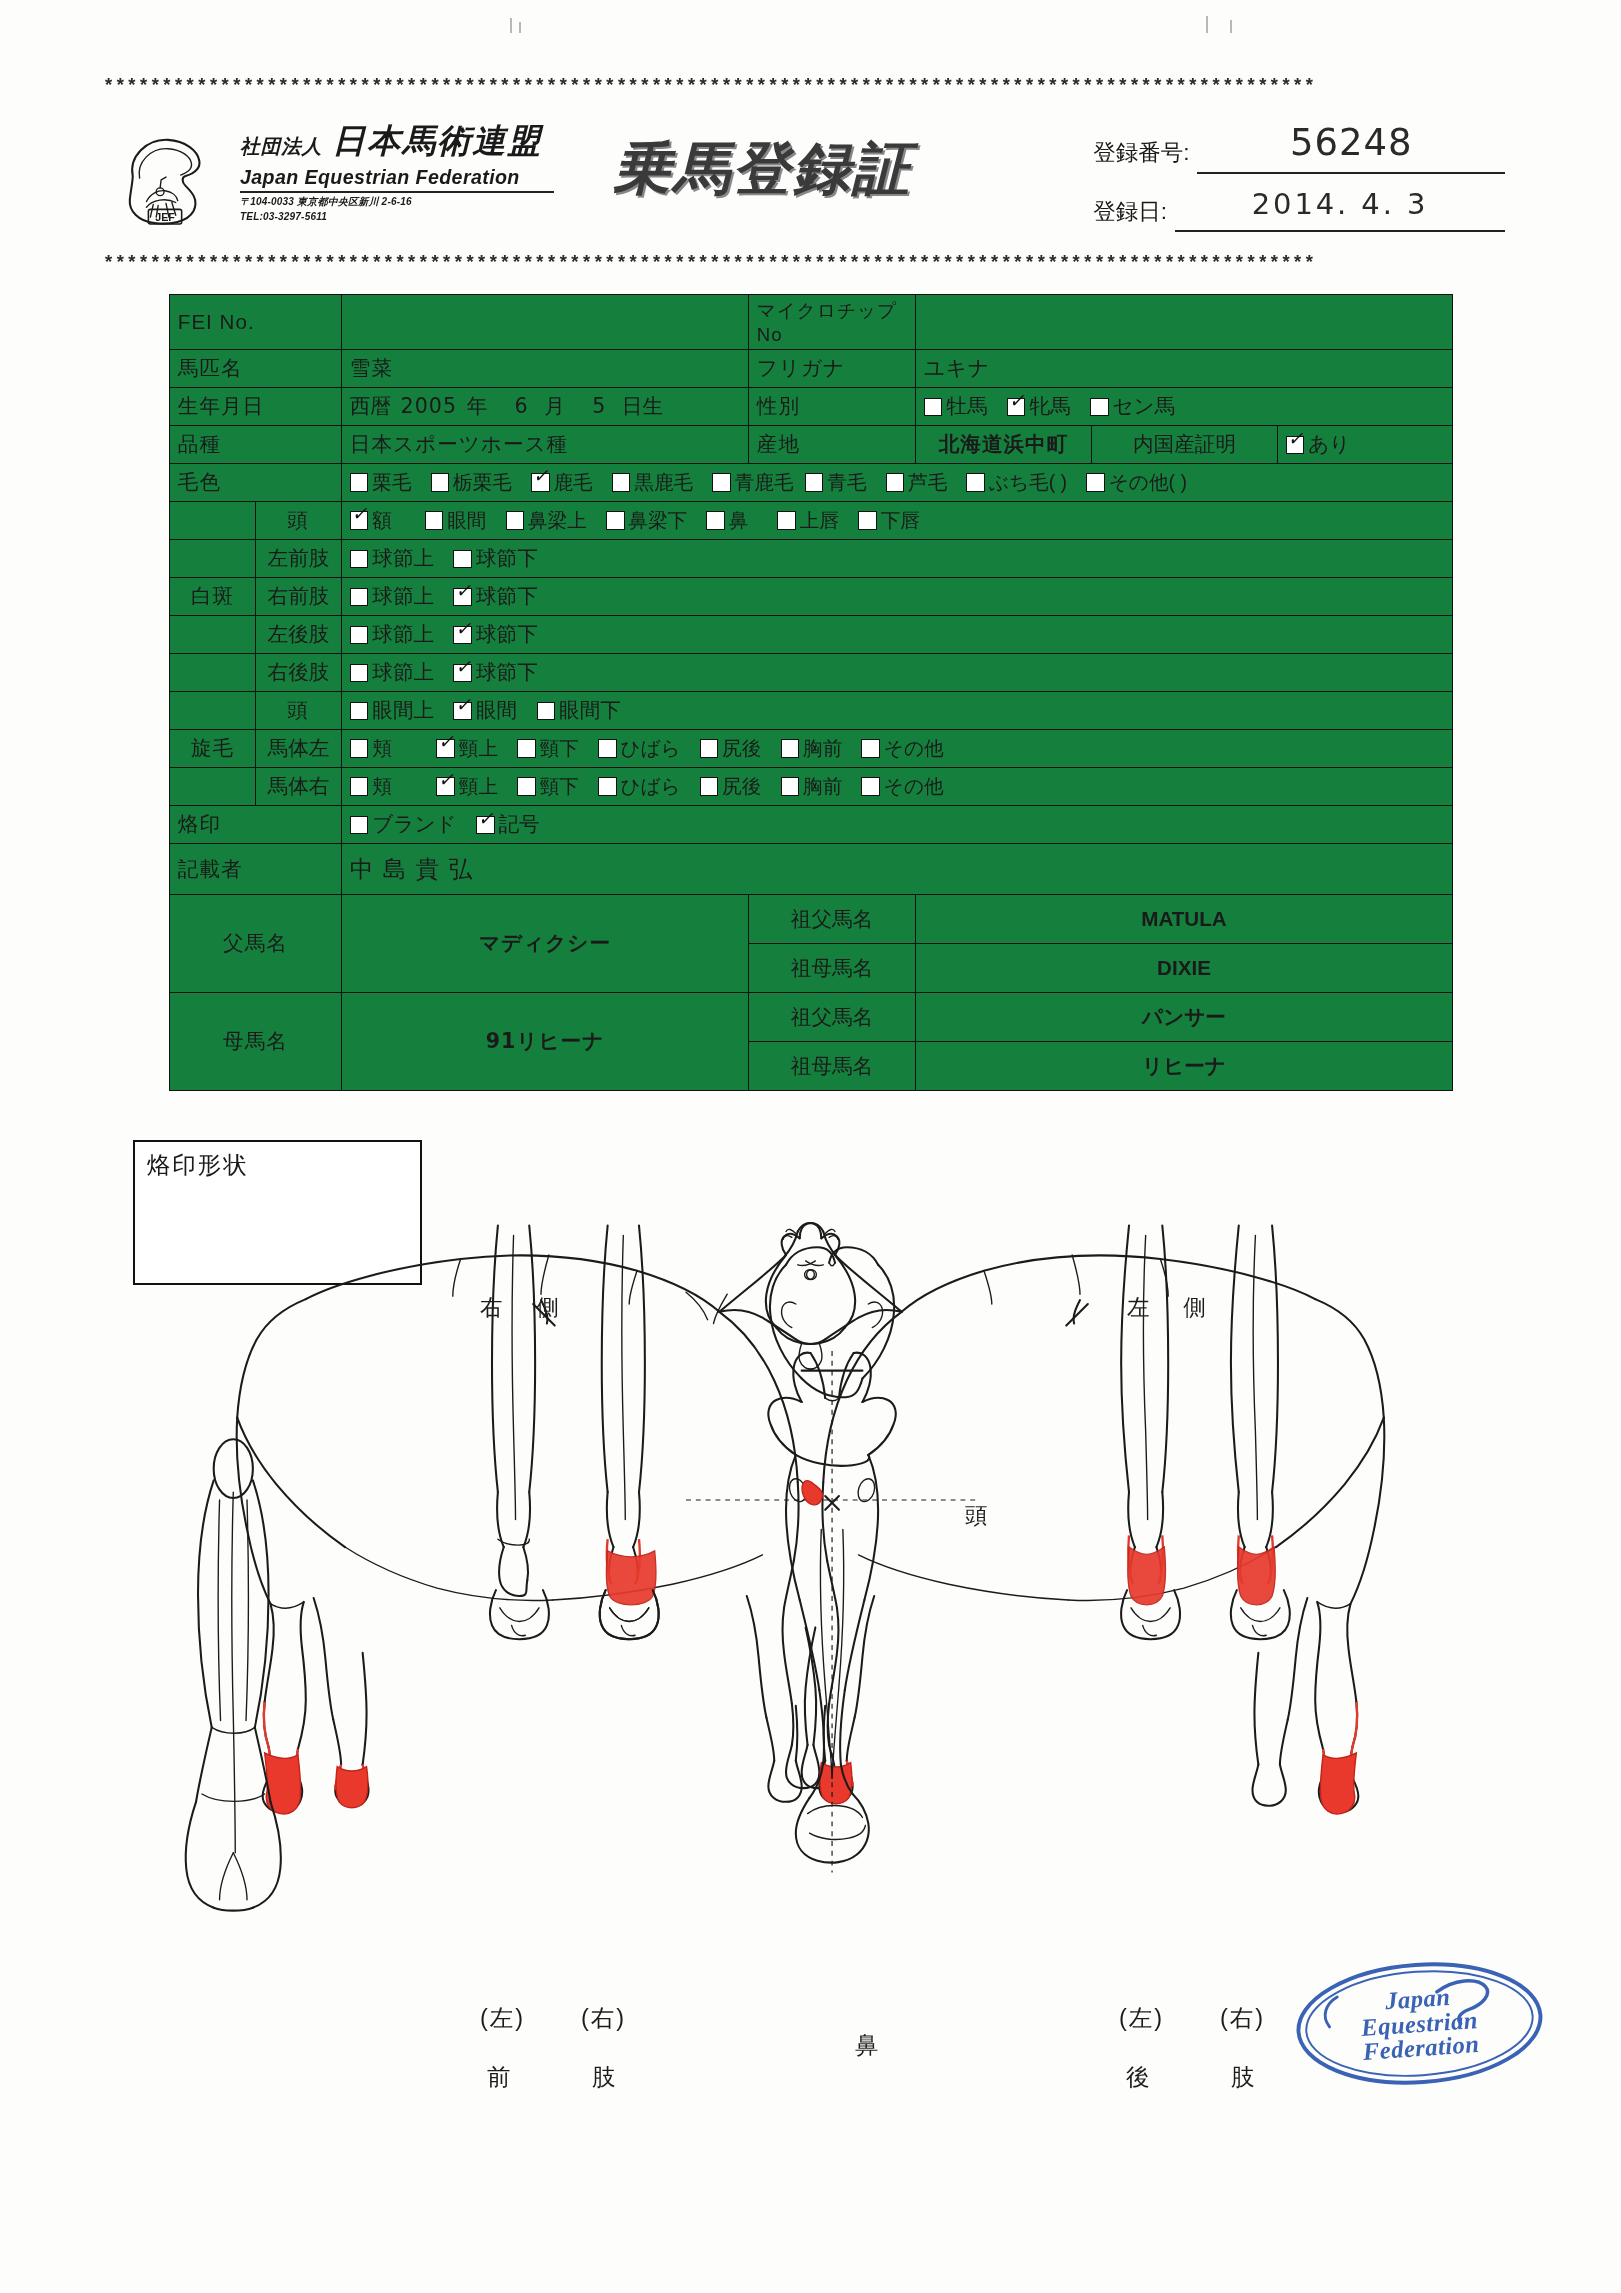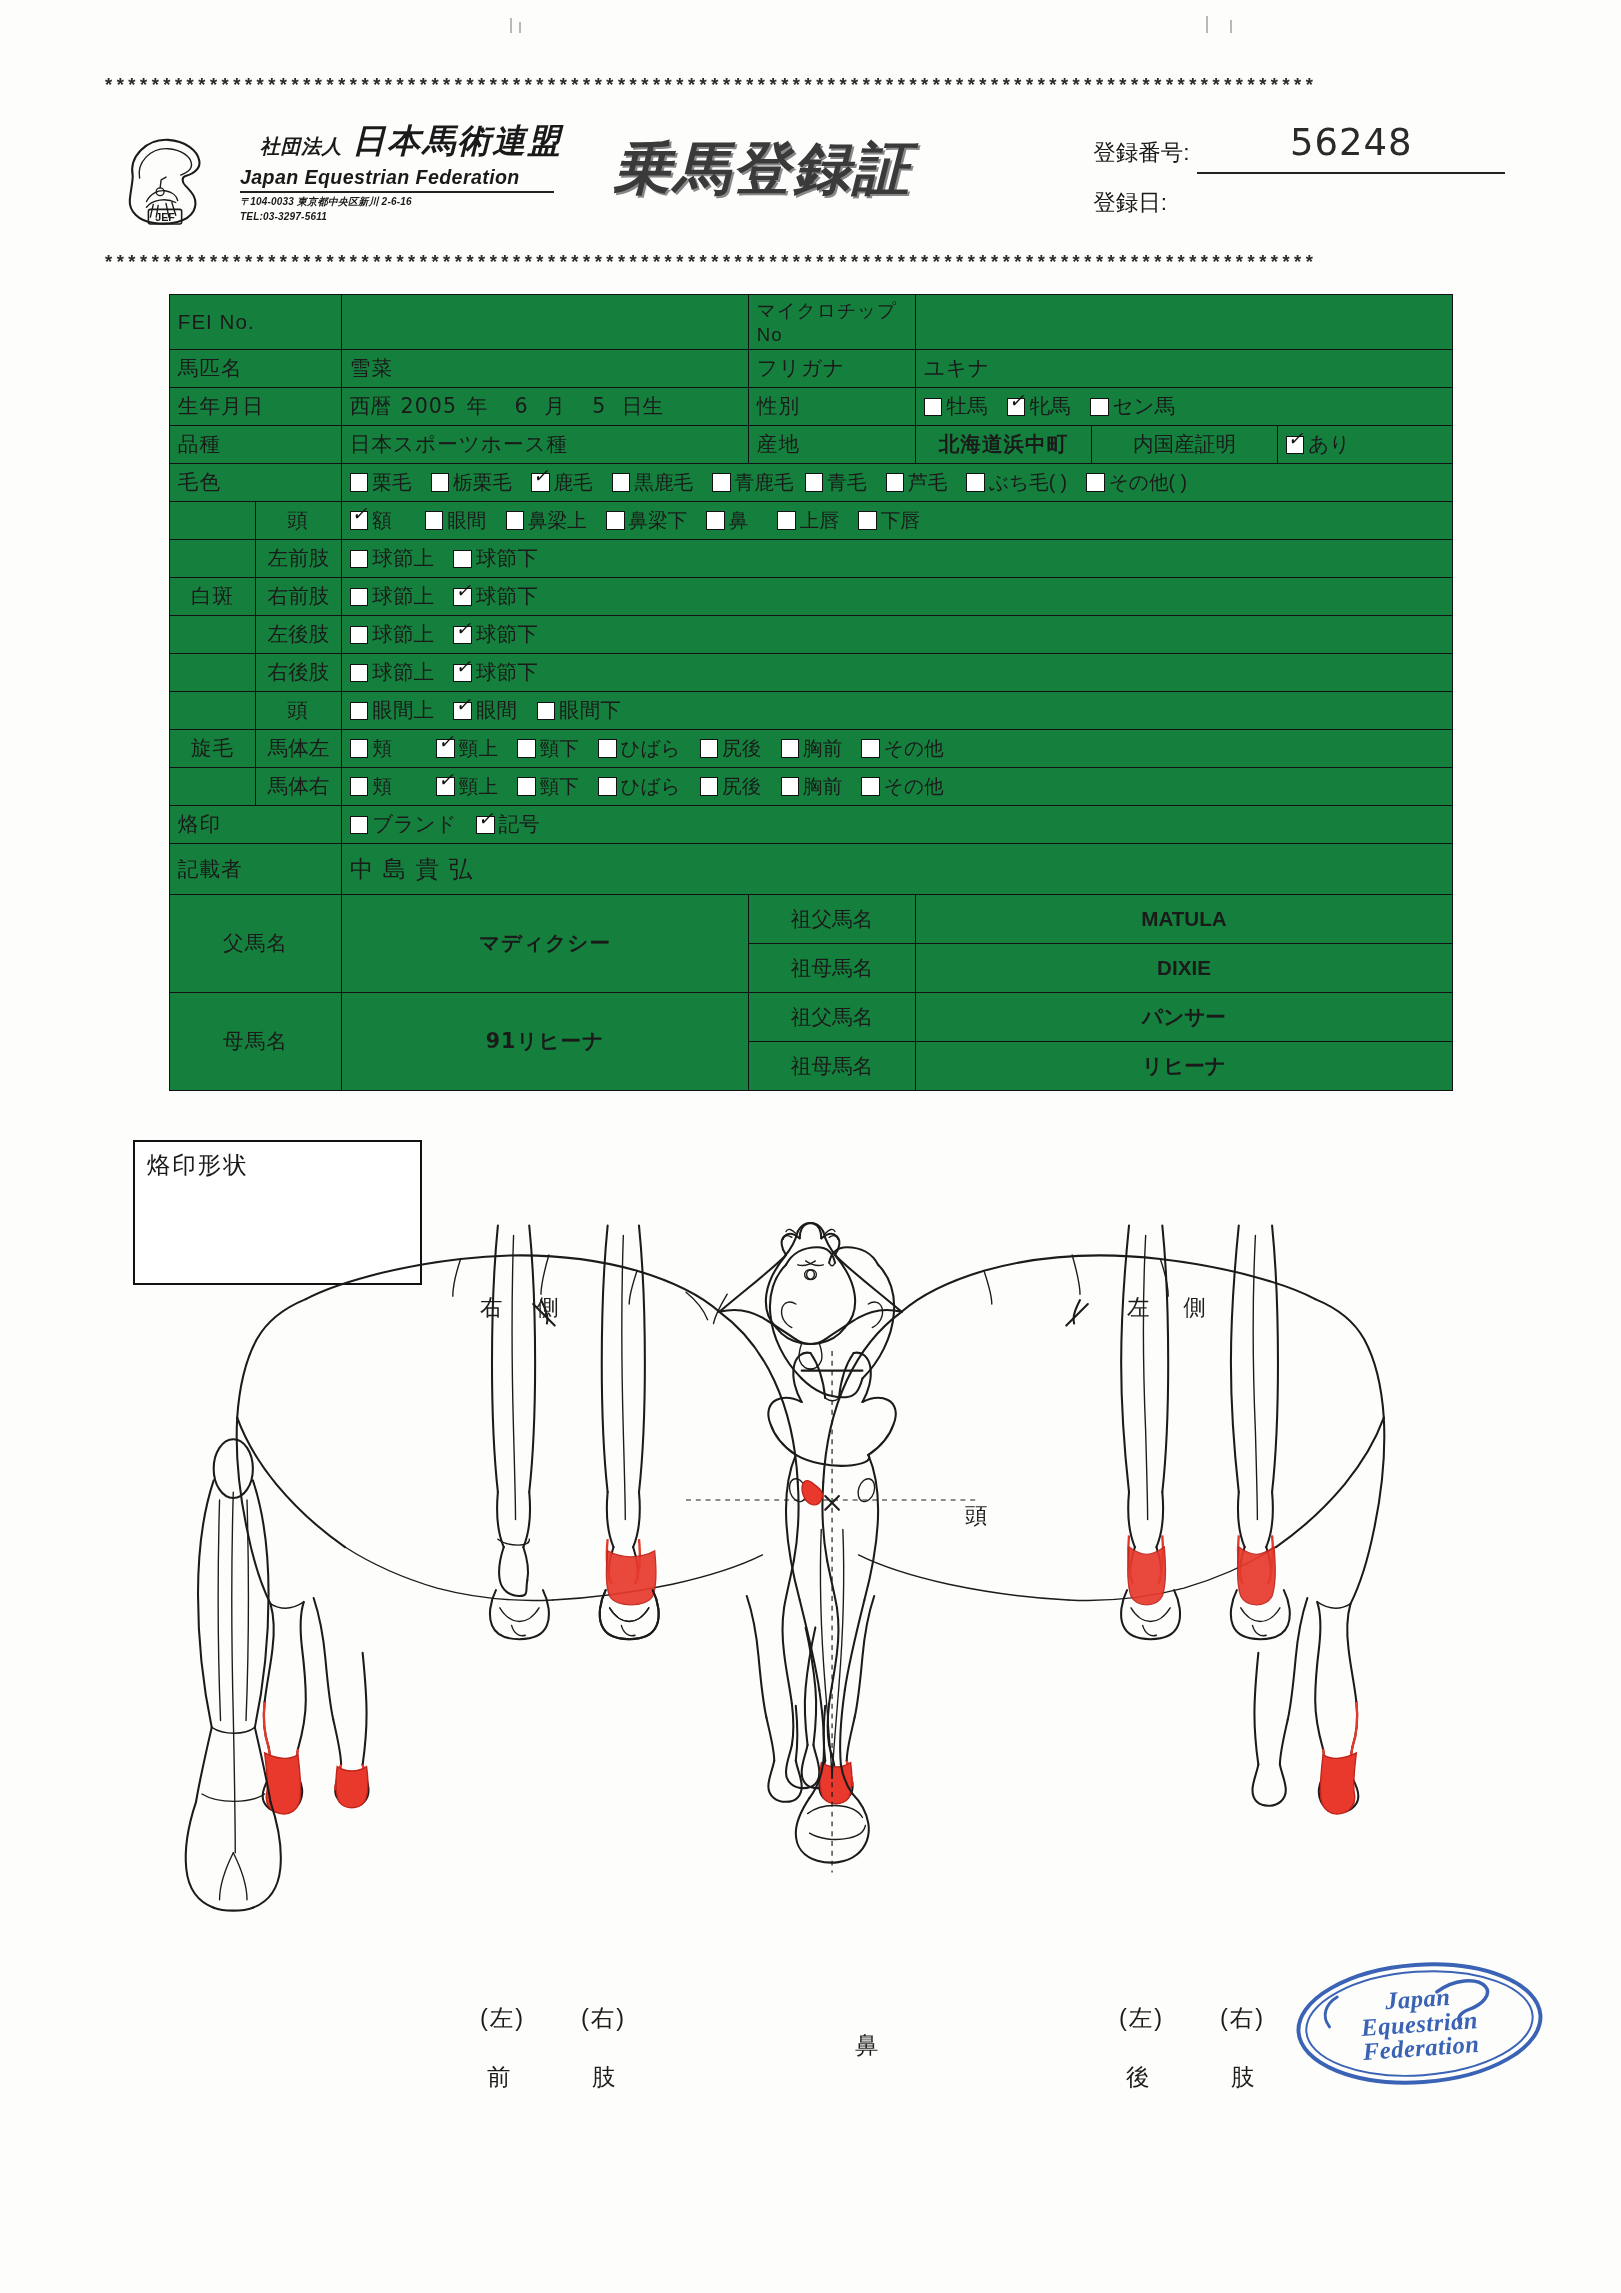--- a/index.html
+++ b/index.html
@@ -27,21 +27,21 @@
   }
   #aster-top { top:76px; }
   #aster-bot { top:253px; }
 
   
   .header { position:absolute; left:103px; top:113px; width:1414px; height:132px; }
   .logo-mark {
     position:absolute; left:17.6px; top:17.6px; width:90px; height:98px;
   }
   .org-block { position:absolute; left:137px; top:5.9px; width:343px; }
-  .org-line1 { display:flex; align-items:flex-end; gap:9.8px;margin-left:20px; }
+  .org-line1 { display:flex; align-items:flex-end; gap:9.8px; }
   .org-corp {
     font-size:19.6px; font-weight:bold; font-style:italic;
     letter-spacing:1px; padding-bottom:3.9px;
   }
   .org-jp {
     font-size:33px; font-weight:bold; font-style:italic;
     letter-spacing:2px; white-space:nowrap;
   }
   .org-en {
     font-size:19.6px; font-style:italic; font-weight:bold;
@@ -188,20 +188,21 @@
 
     <div class="doc-title">乗馬登録証</div>
 
     <div class="reg-block">
       <div class="reg-row">
         <span class="reg-label">登録番号:</span>
         <span class="reg-value hand">56248</span>
       </div>
       <div class="reg-row">
         <span class="reg-label">登録日:</span>
+        <span class="reg-value date hand">2014. 4. 3</span>
       </div>
     </div>
   </div>
 
   <table class="main">
     <colgroup>
       <col style="width:86px">
         <col style="width:86px">
         <col style="width:260px">
       <col style="width:147px">

